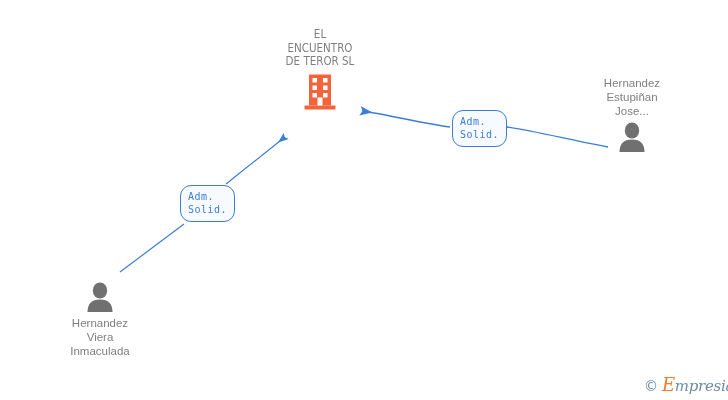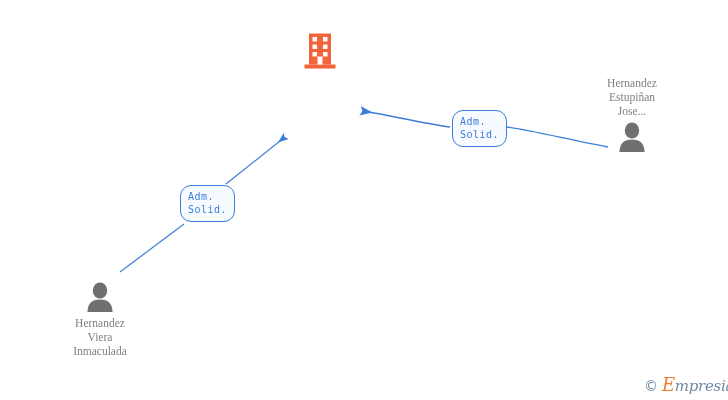--- a/index.html
+++ b/index.html
@@ -51,21 +51,21 @@
     text-align: center;
   }
   .person-node.right { left: 557px; top: 76px; }
   .person-node.left  { left: 25px;  top: 282px; }
 
   .person-name {
     font-size: 11.5px;
     line-height: 14px;
     color: #808080;
     white-space: pre-line;
-    font-family: Liberation Serif, serif;
+    font-family: Liberation Sans, sans-serif;
   }
   .person-icon { display: block; margin: 0 auto; }
   .person-node.right .person-icon { margin-top: 4px; }
   .person-node.left  .person-name { margin-top: 4px; }
 
   
   .edge-label {
     position: absolute;
     border: 1px solid #3b7dd8;
     border-radius: 11px;
@@ -126,20 +126,23 @@
     <path d="M608,147 C570,140 535,131 507,127" stroke="#3b7dd8" stroke-width="1.4" fill="none"></path>
 
     <path d="M450,127 C420,123 390,115 362,111" stroke="#3b7dd8" stroke-width="1.4" fill="none" marker-end="url(#arrowblue)"></path>
 
     <line x1="120" y1="272" x2="184" y2="224" stroke="#3b7dd8" stroke-width="1.2"></line>
 
     <line x1="226" y1="184" x2="285" y2="137" stroke="#3b7dd8" stroke-width="1.2" marker-end="url(#arrowblue)"></line>
   </svg>
 
   <div class="company-node">
+    <div class="company-title">EL
+ENCUENTRO
+DE TEROR  SL</div>
     <svg class="building-icon" width="32" height="36" viewBox="0 0 32 36" xmlns="http://www.w3.org/2000/svg">
       <rect x="5" y="0.5" width="22" height="31" fill="#f4633a"></rect>
       <rect x="0.5" y="31.5" width="31" height="4" fill="#f4633a"></rect>
       <rect x="8.5" y="4" width="4.5" height="4.5" fill="#ffffff"></rect>
       <rect x="19" y="4" width="4.5" height="4.5" fill="#ffffff"></rect>
       <rect x="8.5" y="11.5" width="4.5" height="4.5" fill="#ffffff"></rect>
       <rect x="19" y="11.5" width="4.5" height="4.5" fill="#ffffff"></rect>
       <rect x="8.5" y="19" width="4.5" height="4.5" fill="#ffffff"></rect>
       <rect x="19" y="19" width="4.5" height="4.5" fill="#ffffff"></rect>
       <rect x="13.5" y="23.5" width="5" height="8" fill="#ffffff"></rect>

